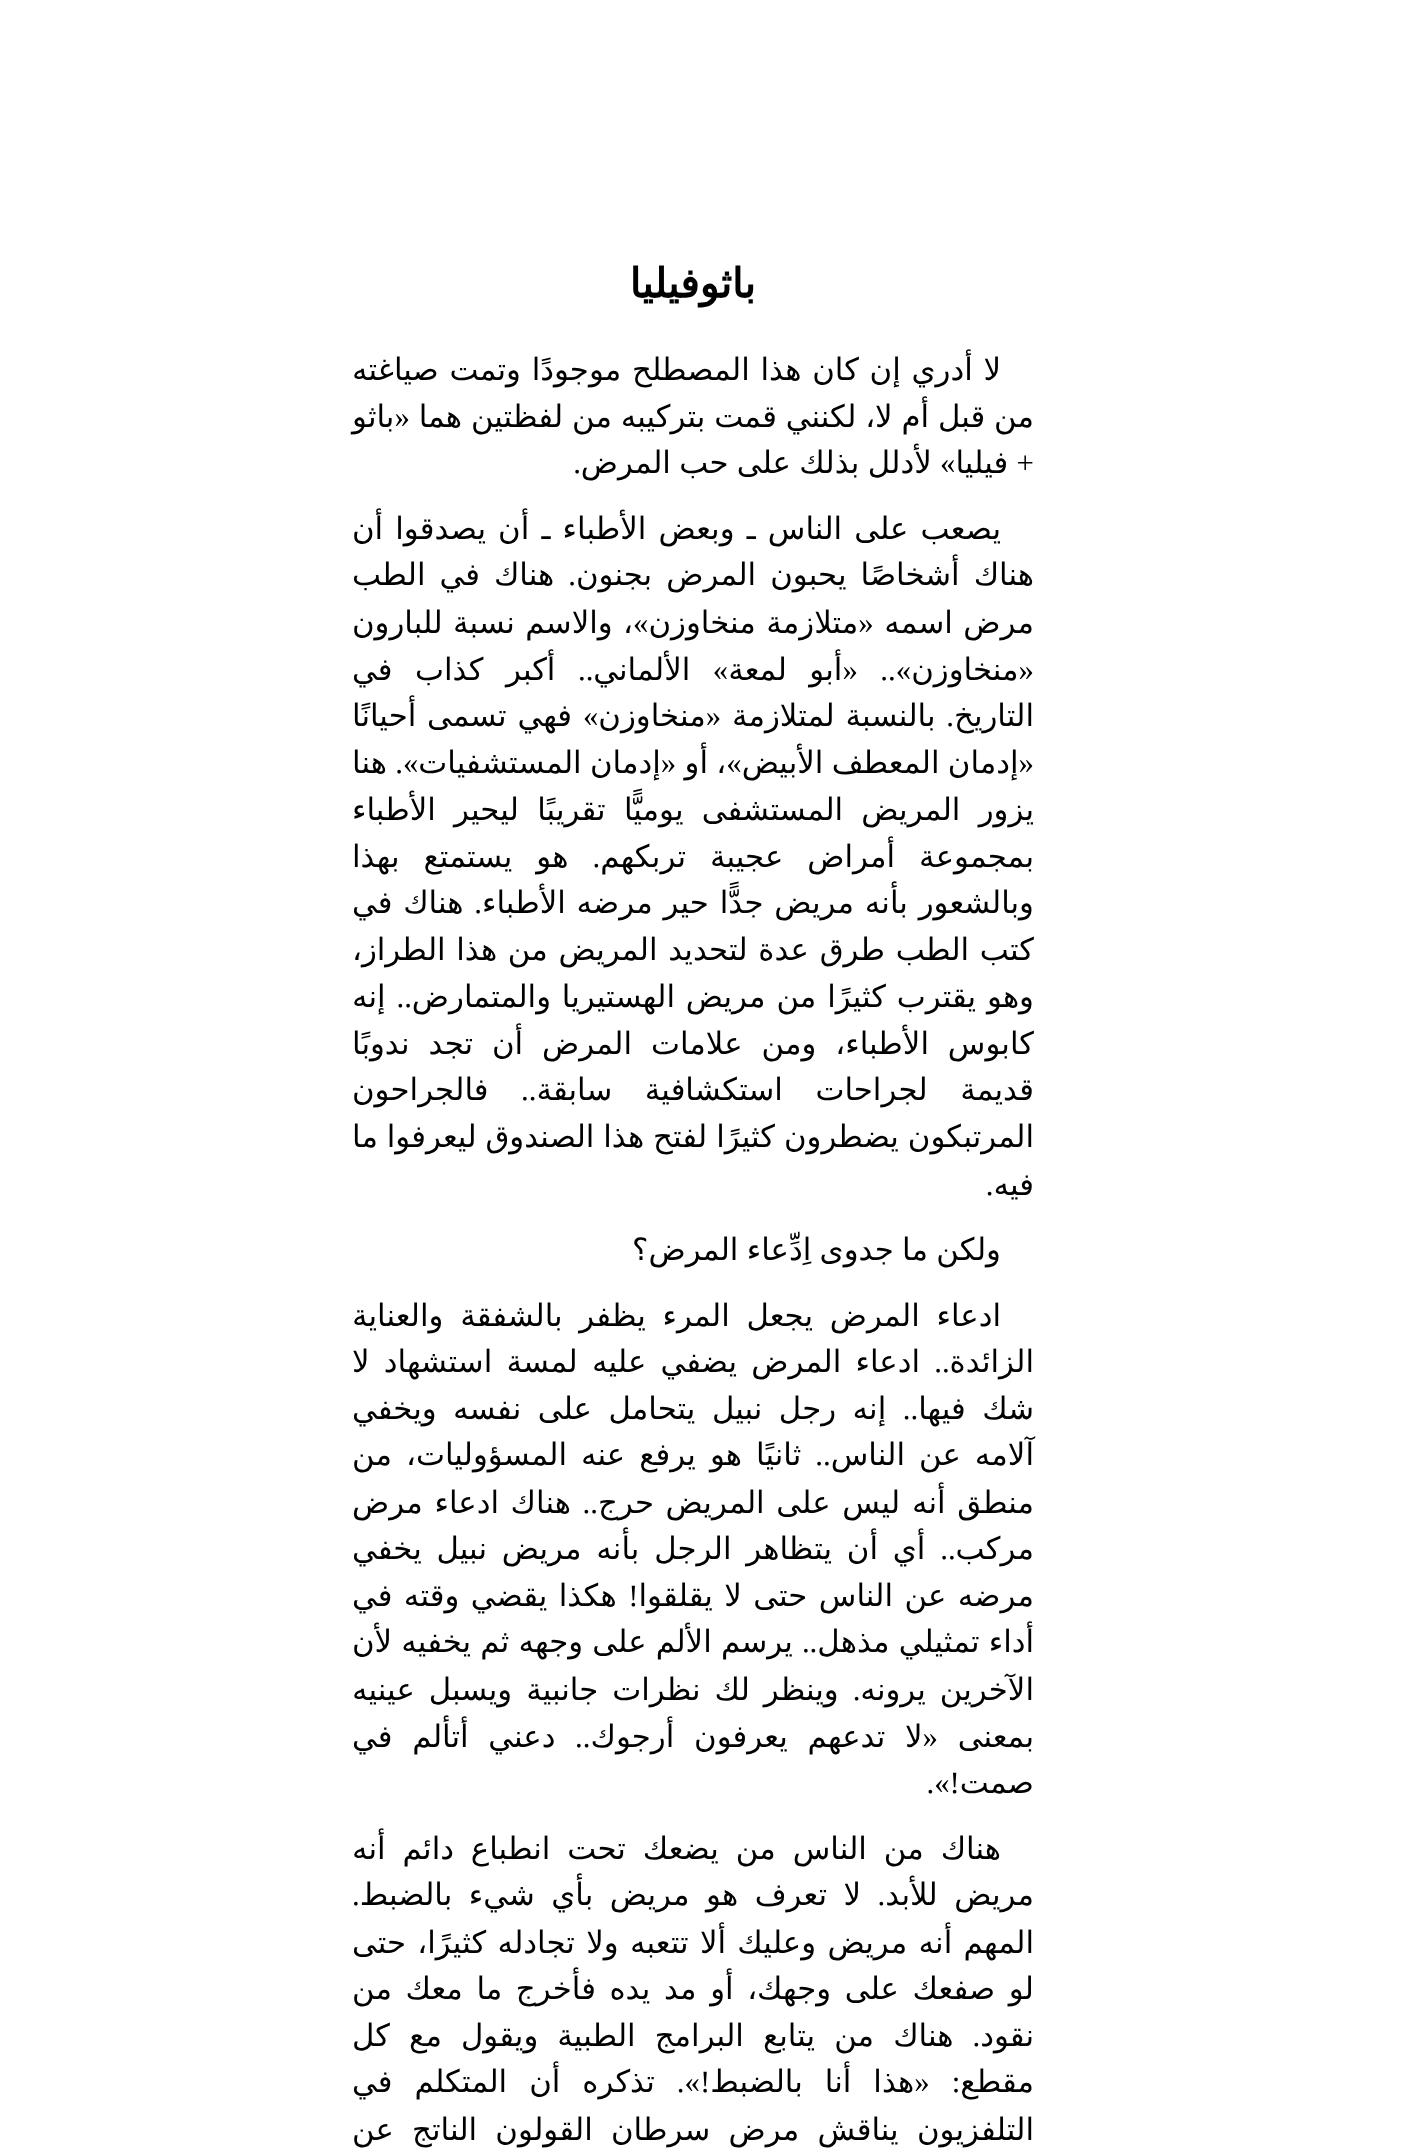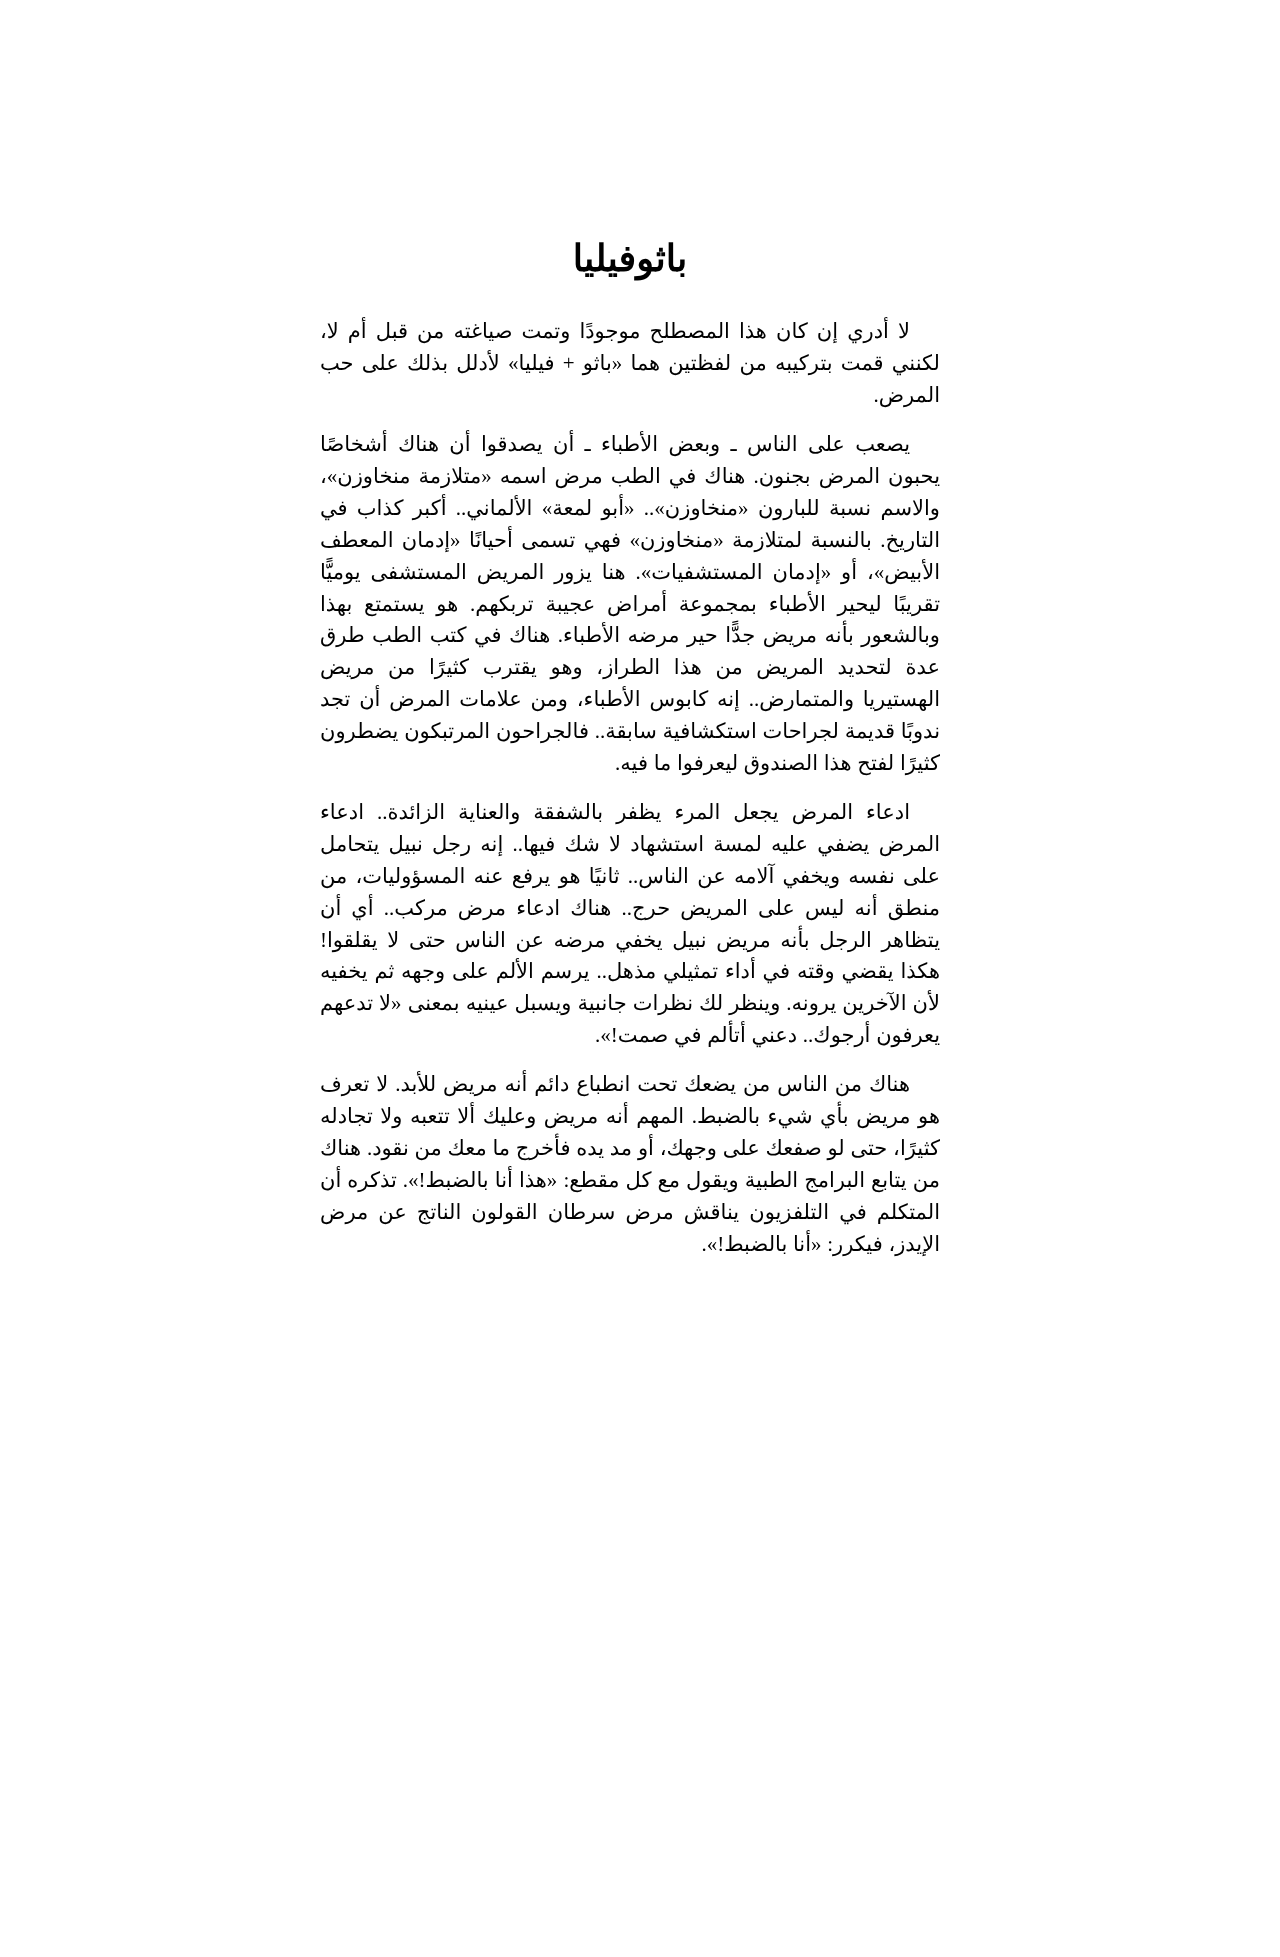--- a/index.html
+++ b/index.html
@@ -33,21 +33,21 @@
   }
   .doc-title {
     font-size: 37px;
     font-weight: bold;
     text-align: center;
     line-height: 1.25;
     margin: 0 0 34px 0;
     letter-spacing: 0;
   }
   .para {
-    font-size: 21px;
+    font-size: 28px;
     line-height: 1.52;
     text-align: justify;
     text-align-last: right;
     margin: 0 0 17px 0;
     text-indent: 30px;
     word-spacing: 0.02em;
   }
   .para:last-child {
     margin-bottom: 12px;
   }
@@ -59,19 +59,20 @@
   <div class="content">
 
     <h1 class="doc-title">باثوفيليا</h1>
 
     <p class="para">لا أدري إن كان هذا المصطلح موجودًا وتمت صياغته من قبل أم لا، لكنني قمت بتركيبه من لفظتين هما «باثو + فيليا» لأدلل بذلك على حب المرض.</p>
 
     <p class="para">يصعب على الناس ـ وبعض الأطباء ـ أن يصدقوا أن هناك أشخاصًا يحبون المرض بجنون. هناك في الطب مرض اسمه «متلازمة منخاوزن»، والاسم نسبة للبارون «منخاوزن».. «أبو لمعة» الألماني.. أكبر كذاب في التاريخ. بالنسبة لمتلازمة «منخاوزن» فهي تسمى أحيانًا «إدمان المعطف الأبيض»، أو «إدمان المستشفيات». هنا يزور المريض المستشفى يوميًّا تقريبًا ليحير الأطباء بمجموعة أمراض عجيبة تربكهم. هو يستمتع بهذا وبالشعور بأنه مريض جدًّا حير مرضه الأطباء. هناك في كتب الطب طرق عدة لتحديد المريض من هذا الطراز، وهو يقترب كثيرًا من مريض الهستيريا والمتمارض.. إنه كابوس الأطباء، ومن علامات المرض أن تجد ندوبًا قديمة لجراحات استكشافية سابقة.. فالجراحون المرتبكون يضطرون كثيرًا لفتح هذا الصندوق ليعرفوا ما فيه.</p>
 
 
 
+    <p class="para">ولكن ما جدوى اِدِّعاء المرض؟</p>
 
     <p class="para">ادعاء المرض يجعل المرء يظفر بالشفقة والعناية الزائدة.. ادعاء المرض يضفي عليه لمسة استشهاد لا شك فيها.. إنه رجل نبيل يتحامل على نفسه ويخفي آلامه عن الناس.. ثانيًا هو يرفع عنه المسؤوليات، من منطق أنه ليس على المريض حرج.. هناك ادعاء مرض مركب.. أي أن يتظاهر الرجل بأنه مريض نبيل يخفي مرضه عن الناس حتى لا يقلقوا! هكذا يقضي وقته في أداء تمثيلي مذهل.. يرسم الألم على وجهه ثم يخفيه لأن الآخرين يرونه. وينظر لك نظرات جانبية ويسبل عينيه بمعنى «لا تدعهم يعرفون أرجوك.. دعني أتألم في صمت!».</p>
 
     <p class="para">هناك من الناس من يضعك تحت انطباع دائم أنه مريض للأبد. لا تعرف هو مريض بأي شيء بالضبط. المهم أنه مريض وعليك ألا تتعبه ولا تجادله كثيرًا، حتى لو صفعك على وجهك، أو مد يده فأخرج ما معك من نقود. هناك من يتابع البرامج الطبية ويقول مع كل مقطع: «هذا أنا بالضبط!». تذكره أن المتكلم في التلفزيون يناقش مرض سرطان القولون الناتج عن مرض الإيدز، فيكرر: «أنا بالضبط!».</p>
 
   </div>
 </div>
 
 </body></html>

